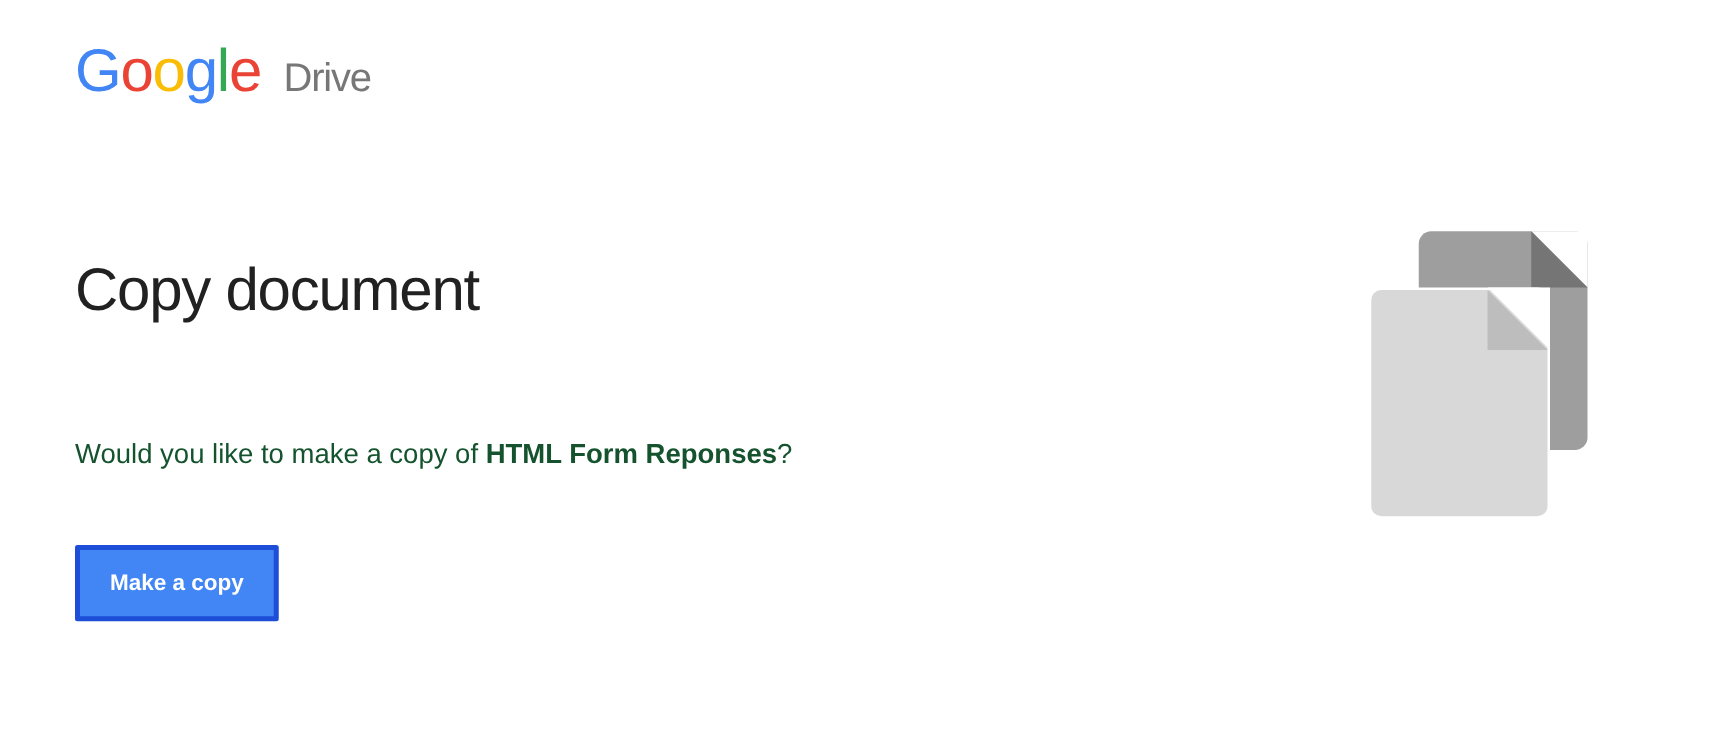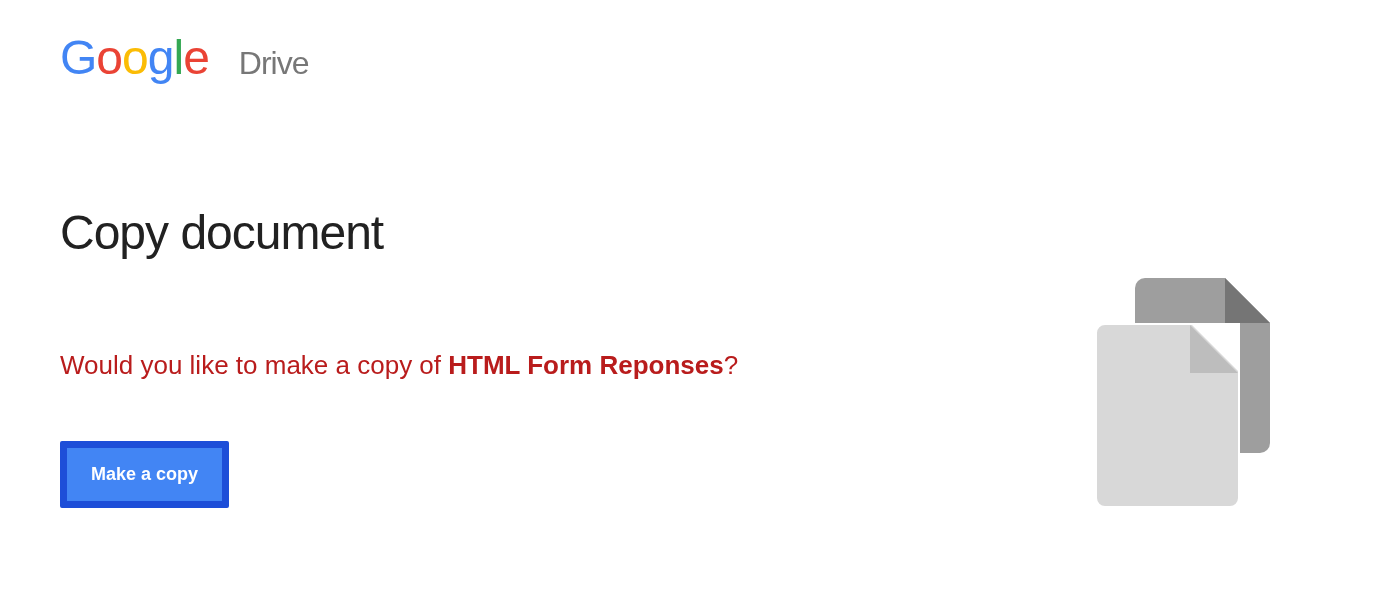--- a/index.html
+++ b/index.html
@@ -13,21 +13,21 @@
       width: 1375px;
       height: 590px;
       position: relative;
     }
     .container {
       padding: 30px 60px;
     }
     .logo-row {
       display: flex;
       align-items: baseline;
-      gap: 30px;
+      gap: 18px;
       margin-bottom: 120px;
     }
     .google-logo {
       font-size: 48px;
       font-weight: 400;
       letter-spacing: -1px;
       font-family: "Product Sans", Arial, sans-serif;
     }
     .g1 { color: #4285F4; }
     .o1 { color: #EA4335; }
@@ -37,48 +37,48 @@
     .e1 { color: #EA4335; }
     .drive-text {
       font-size: 32px;
       font-weight: 400;
       color: #777777;
       letter-spacing: -1px;
     }
     .main-row {
       display: flex;
       justify-content: space-between;
-      align-items: flex-end;
+      align-items: flex-start;
     }
     .left-col {
       flex: 1;
     }
     .page-title {
       font-size: 48px;
       font-weight: 400;
       color: #212121;
       margin-bottom: 90px;
       letter-spacing: -1px;
     }
     .prompt-text {
-      font-size: 26px;
-      color: #b91c1c;
+      font-size: 22px;
+      color: #14532d;
       margin-bottom: 60px;
     }
     .prompt-text .docname {
       font-weight: 700;
     }
     .copy-button {
       display: inline-block;
       background: #4285F4;
       color: #ffffff;
       font-size: 18px;
       font-weight: 700;
       padding: 16px 24px;
-      border: 7px solid #1d4ed8;
+      border: 4px solid #1d4ed8;
       border-radius: 2px;
       cursor: pointer;
       font-family: inherit;
     }
     .doc-icons {
       position: relative;
       width: 190px;
       height: 230px;
       margin-right: 30px;
       margin-top: -20px;

